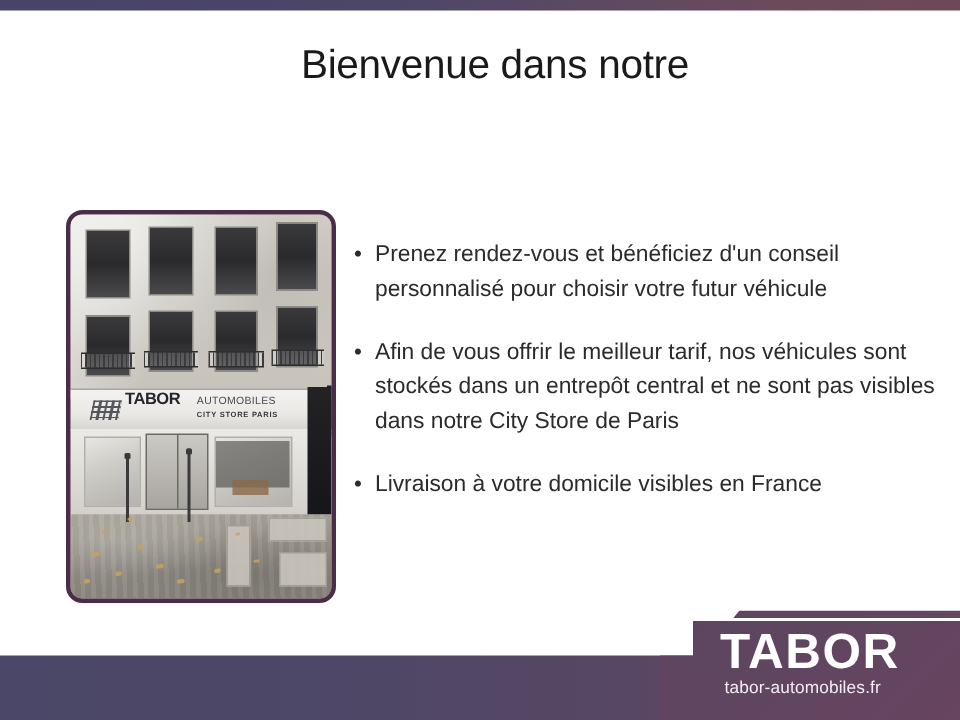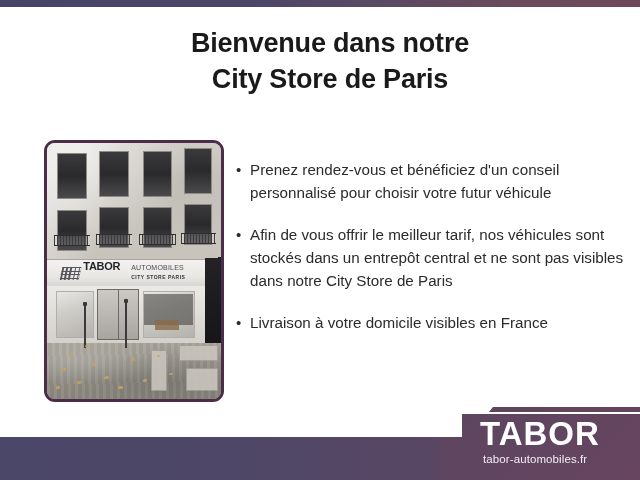--- a/index.html
+++ b/index.html
@@ -30,21 +30,21 @@
   
   .title-block {
     position: absolute;
     top: 26px;
     left: 110px;
     width: 440px;
     text-align: center;
   }
   .title-line {
     font-size: 27px;
-    font-weight: bold;
+    font-weight: normal;
     color: #1a1a1a;
     line-height: 1.33;
     letter-spacing: -0.2px;
     white-space: nowrap;
   }
 
   
   .photo-frame {
     position: absolute;
     left: 44px;
@@ -337,21 +337,20 @@
 </style>
 </head>
 <body>
 
 <div class="slide">
 
   <div class="top-bar"></div>
 
   <div class="title-block">
     <div class="title-line">Bienvenue dans notre</div>
-    <div class="title-line">City Store de Paris</div>
   </div>
 
   <div class="photo-frame">
     <div class="photo">
 
       <div class="facade">
         <div class="facade-tex"></div>
       </div>
 
       <div class="win" style="left:6%;top:4%;width:17%;height:18%;"></div>

